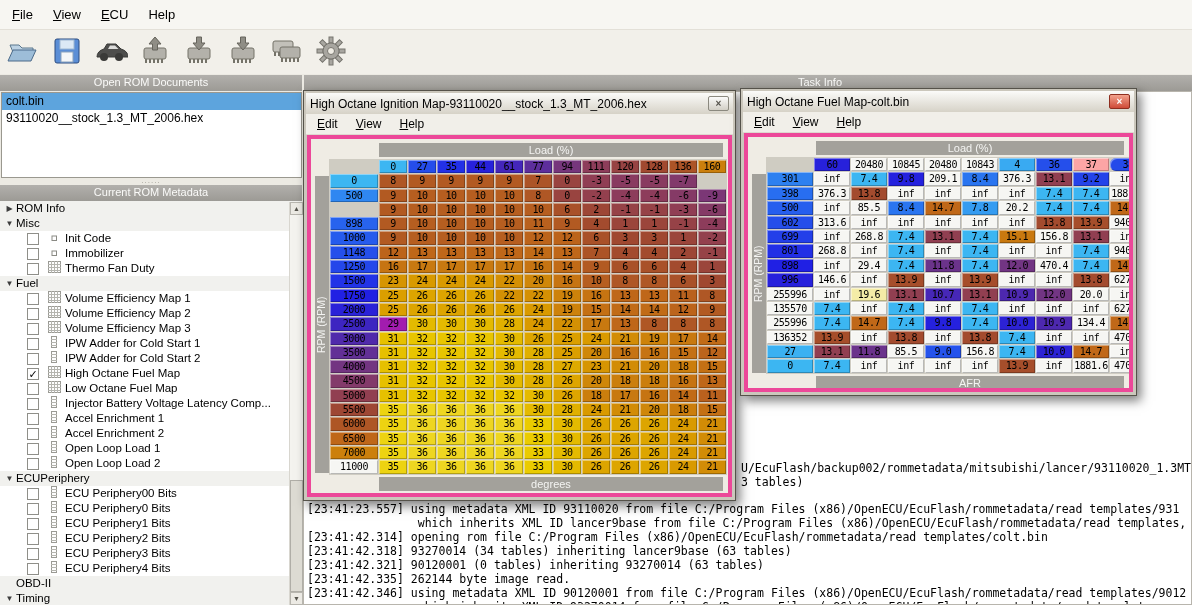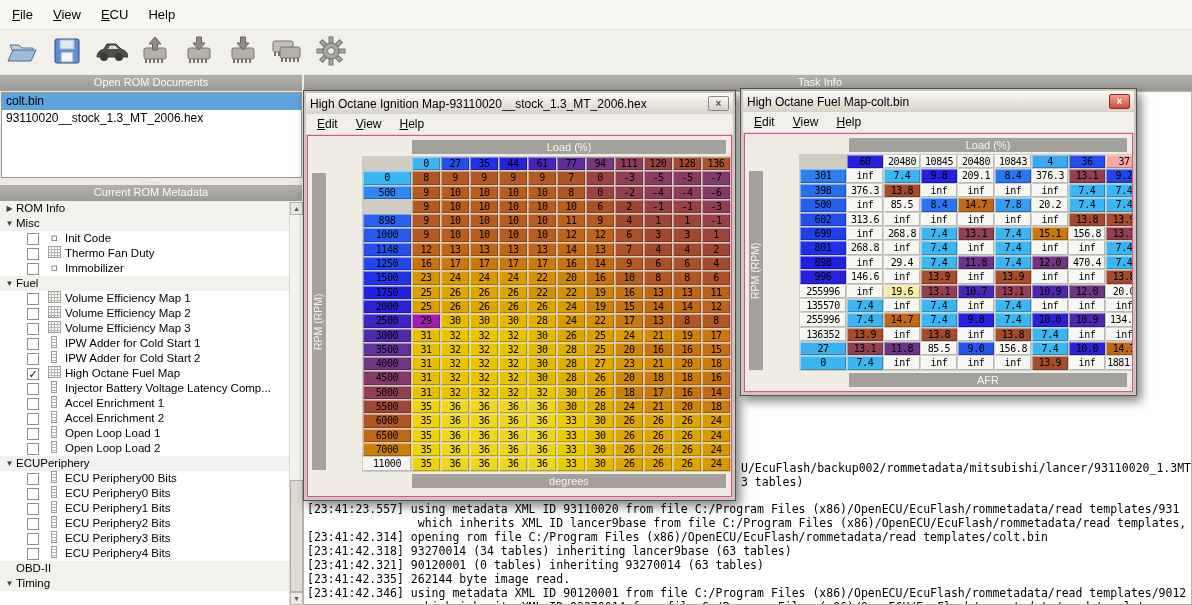--- a/index.html
+++ b/index.html
@@ -56,21 +56,21 @@
   #win-ignition{left:303px;top:90px;width:433px;height:411px;}
   #win-fuel{left:740px;top:88px;width:397px;height:308px;}
   .twbar{height:21px;background:linear-gradient(#fbfbf9,#d6d2c7);display:flex;align-items:center;padding:0 4px;font-size:12px;}
   .twtitle{flex:1;white-space:nowrap;overflow:hidden;}
   .twclose{width:21px;height:15px;border:1px solid #8b897f;border-radius:2px;font-size:10px;font-weight:bold;
            line-height:13px;text-align:center;box-sizing:border-box;}
   .twclose.inactive{background:linear-gradient(#fbfbfa,#d2cfc6);color:#55534c;}
   .twclose.active{background:linear-gradient(#f2a28c,#cf4b38);color:#fff;border-color:#8e2e1f;}
   .twmenu{height:20px;background:#f1efe9;display:flex;align-items:center;font-size:12px;padding-left:2px;border-bottom:1px solid #ddd9cf;}
   .twmenu .menu-item{padding:2px 9px;}
-  .twbody{position:absolute;left:3px;right:3px;top:44px;bottom:3px;background:#efece4;border:1px solid #ec4899;overflow:hidden;padding-left:36px;}
+  .twbody{position:absolute;left:3px;right:3px;top:44px;bottom:3px;background:#efece4;border:4px solid #ec4899;overflow:hidden;}
   .xbar{margin:4px 5px 2px 68px;height:14px;background:#a3a19b;color:#f4f4f2;font-size:11px;line-height:14px;text-align:center;}
   .ubar{margin:2px 5px 0 68px;height:14px;background:#a3a19b;color:#f4f4f2;font-size:11px;line-height:14px;text-align:center;}
   .ystrip{position:absolute;left:4px;width:14px;background:#a3a19b;color:#f4f4f2;font-size:10.5px;
           writing-mode:vertical-rl;transform:rotate(180deg);text-align:center;}
   #ign-ystrip{top:37px;height:297px;}
   #fuel-ystrip{top:37px;height:199px;}
   .grid{margin-left:18px;display:grid;gap:1px;background:#cfccc2;padding:1px;width:max-content;}
   #ignition-grid{grid-template-columns:48px repeat(12,28px);grid-auto-rows:13.3px;}
   #fuel-grid{grid-template-columns:46px repeat(9,36px);grid-auto-rows:13.4px;}
   .cell{font-family:"DejaVu Sans Mono",monospace;font-size:10px;line-height:13px;text-align:center;
@@ -178,32 +178,32 @@
       </div>
       <div class="trow">
         <span class="cbx"></span>
         <span class="ticon"><svg width="7" height="7">
             <rect x="1" y="1" width="4.5" height="4.5" fill="#fff" stroke="#8a8a84"></rect>
           </svg></span>
         <span class="ilabel">Init Code</span>
       </div>
       <div class="trow">
         <span class="cbx"></span>
+        <span class="ticon"><svg width="7" height="7">
+            <rect x="1" y="1" width="4.5" height="4.5" fill="#fff" stroke="#8a8a84"></rect>
+          </svg></span>
+        <span class="ilabel">Immobilizer</span>
+      </div>
+      <div class="trow">
+        <span class="cbx"></span>
         <span class="ticon"><svg width="13" height="12">
             <rect x="0.5" y="0.5" width="12" height="11" fill="#fdfdfd" stroke="#9a9a94"></rect>
             <path d="M0 3.5h13M0 6.5h13M0 9.5h13M3.5 0v12M6.5 0v12M9.5 0v12" stroke="#b4b4ae" fill="none"></path>
           </svg></span>
         <span class="ilabel">Thermo Fan Duty</span>
-      </div>
-      <div class="trow">
-        <span class="cbx"></span>
-        <span class="ticon"><svg width="7" height="7">
-            <rect x="1" y="1" width="4.5" height="4.5" fill="#fff" stroke="#8a8a84"></rect>
-          </svg></span>
-        <span class="ilabel">Immobilizer</span>
       </div>
       <div class="trow group">
         <span class="arrow">▼</span>
         <span class="glabel">Fuel</span>
       </div>
       <div class="trow">
         <span class="cbx"></span>
         <span class="ticon"><svg width="13" height="12">
             <rect x="0.5" y="0.5" width="12" height="11" fill="#fdfdfd" stroke="#9a9a94"></rect>
             <path d="M0 3.5h13M0 6.5h13M0 9.5h13M3.5 0v12M6.5 0v12M9.5 0v12" stroke="#b4b4ae" fill="none"></path>
@@ -242,20 +242,28 @@
           </svg></span>
         <span class="ilabel">IPW Adder for Cold Start 2</span>
       </div>
       <div class="trow">
         <span class="cbx">✓</span>
         <span class="ticon"><svg width="13" height="12">
             <rect x="0.5" y="0.5" width="12" height="11" fill="#fdfdfd" stroke="#9a9a94"></rect>
             <path d="M0 3.5h13M0 6.5h13M0 9.5h13M3.5 0v12M6.5 0v12M9.5 0v12" stroke="#b4b4ae" fill="none"></path>
           </svg></span>
         <span class="ilabel">High Octane Fuel Map</span>
+      </div>
+      <div class="trow">
+        <span class="cbx"></span>
+        <span class="ticon"><svg width="13" height="12">
+            <rect x="0.5" y="0.5" width="12" height="11" fill="#fdfdfd" stroke="#9a9a94"></rect>
+            <path d="M0 3.5h13M0 6.5h13M0 9.5h13M3.5 0v12M6.5 0v12M9.5 0v12" stroke="#b4b4ae" fill="none"></path>
+          </svg></span>
+        <span class="ilabel">Low Octane Fuel Map</span>
       </div>
       <div class="trow">
         <span class="cbx"></span>
         <span class="ticon"><svg width="6" height="12">
             <rect x="0.5" y="0.5" width="5" height="11" fill="#fdfdfd" stroke="#9a9a94"></rect>
             <path d="M0 3.5h6M0 6.5h6M0 9.5h6" stroke="#b4b4ae" fill="none"></path>
           </svg></span>
         <span class="ilabel">Injector Battery Voltage Latency Comp...</span>
       </div>
       <div class="trow">

